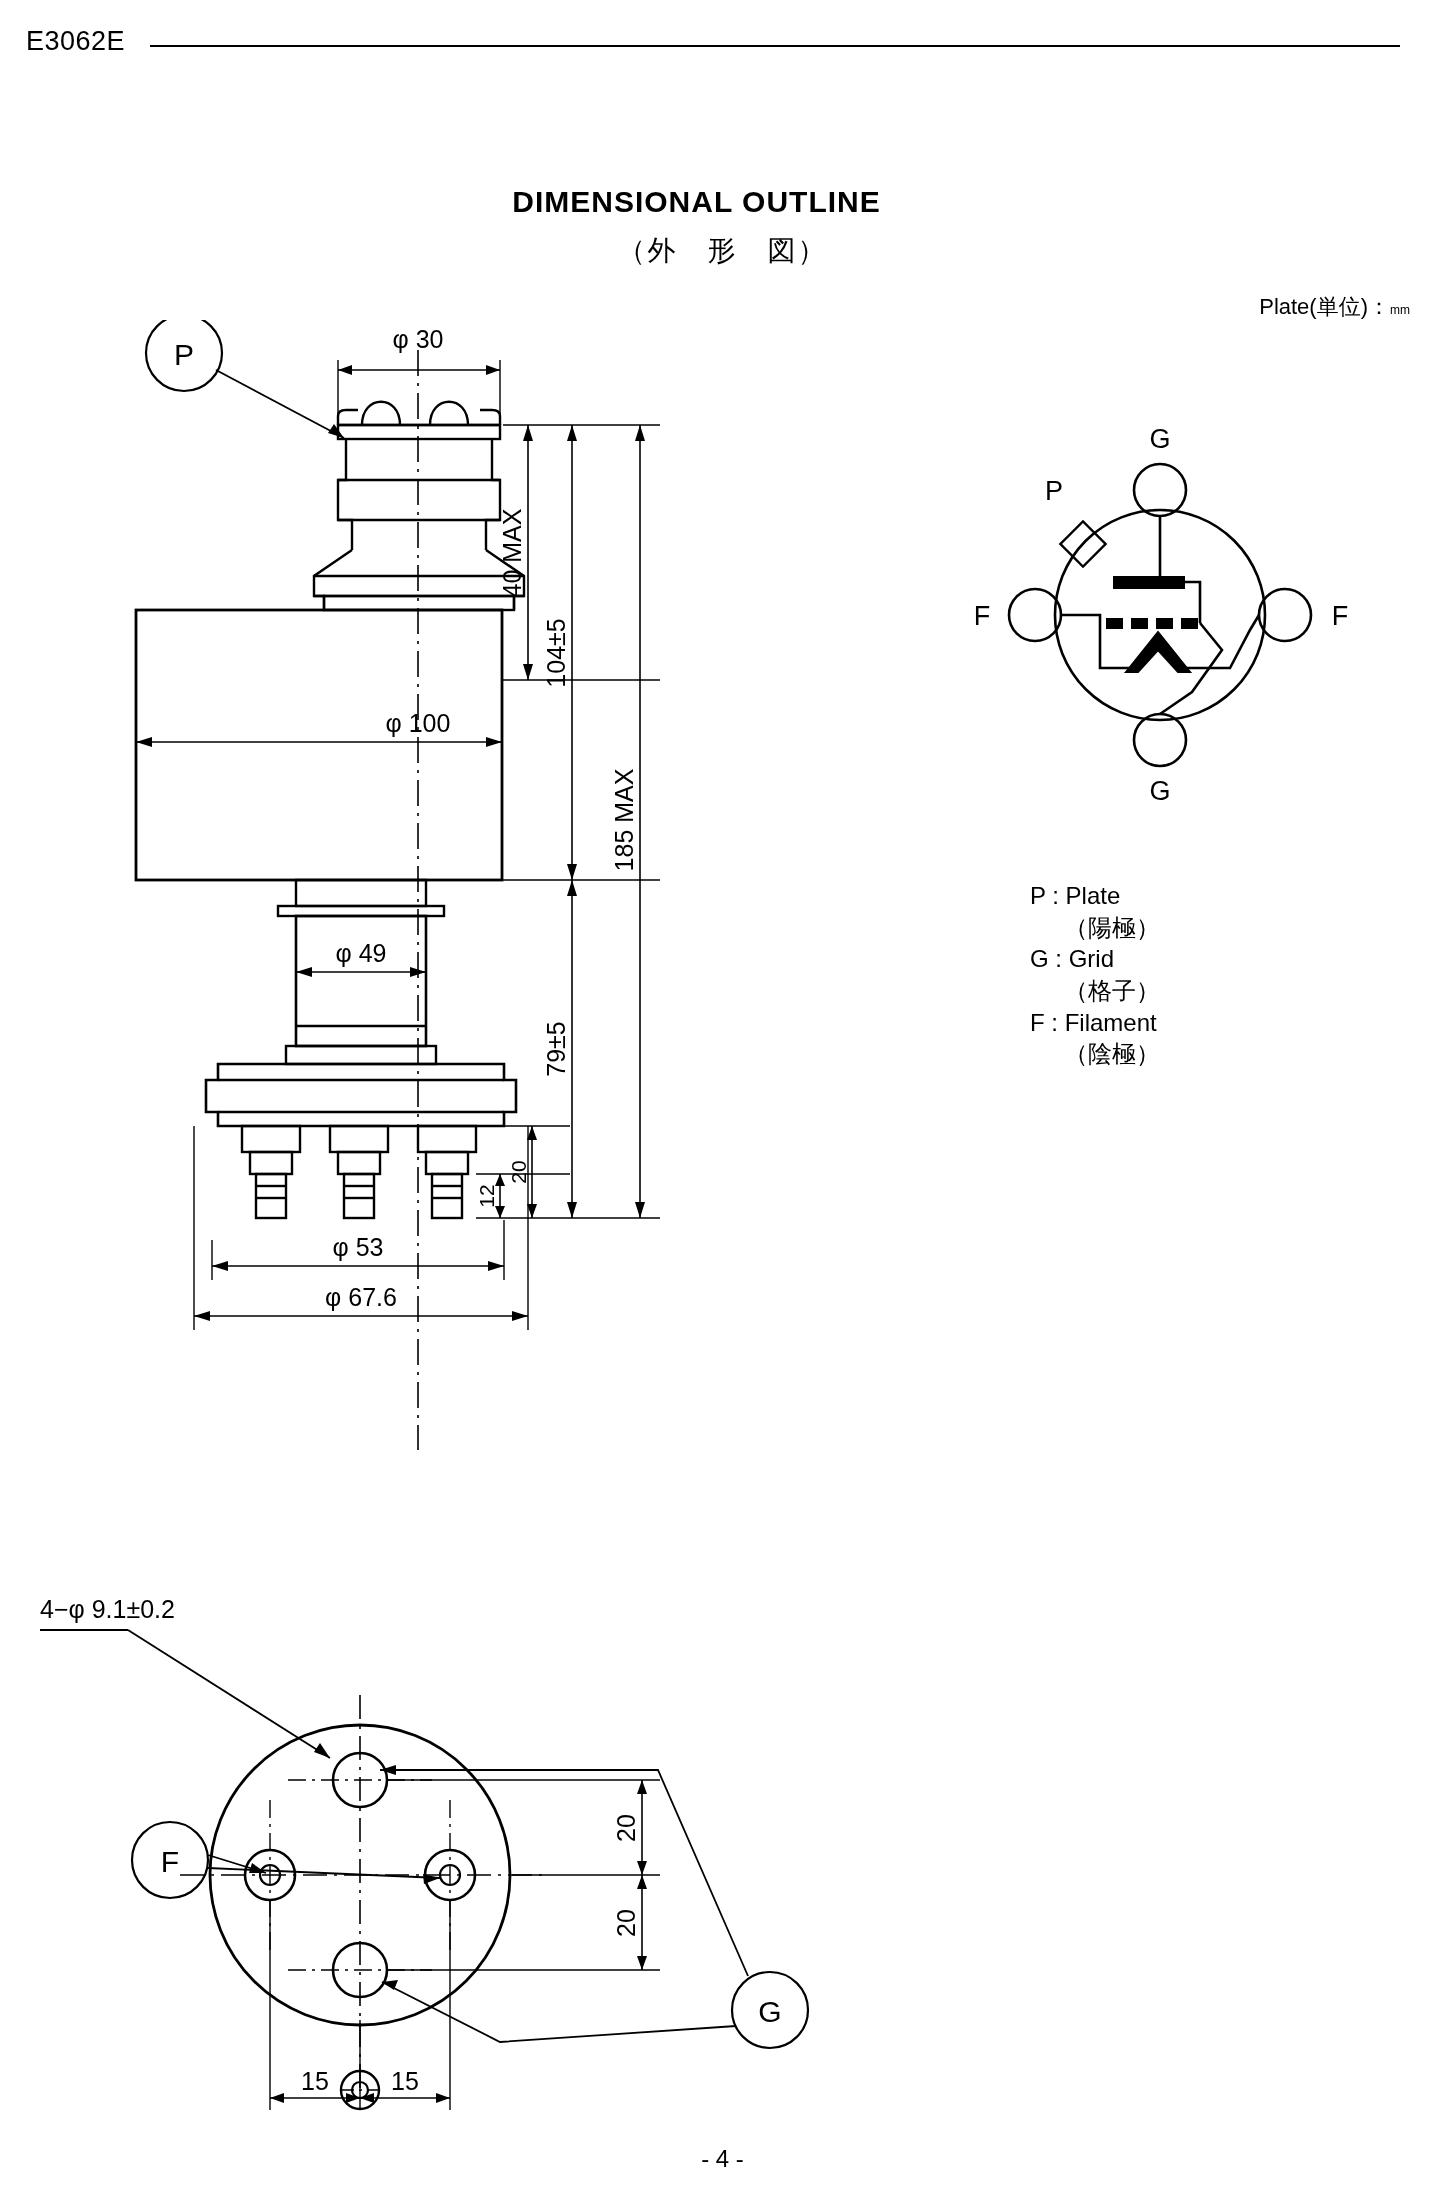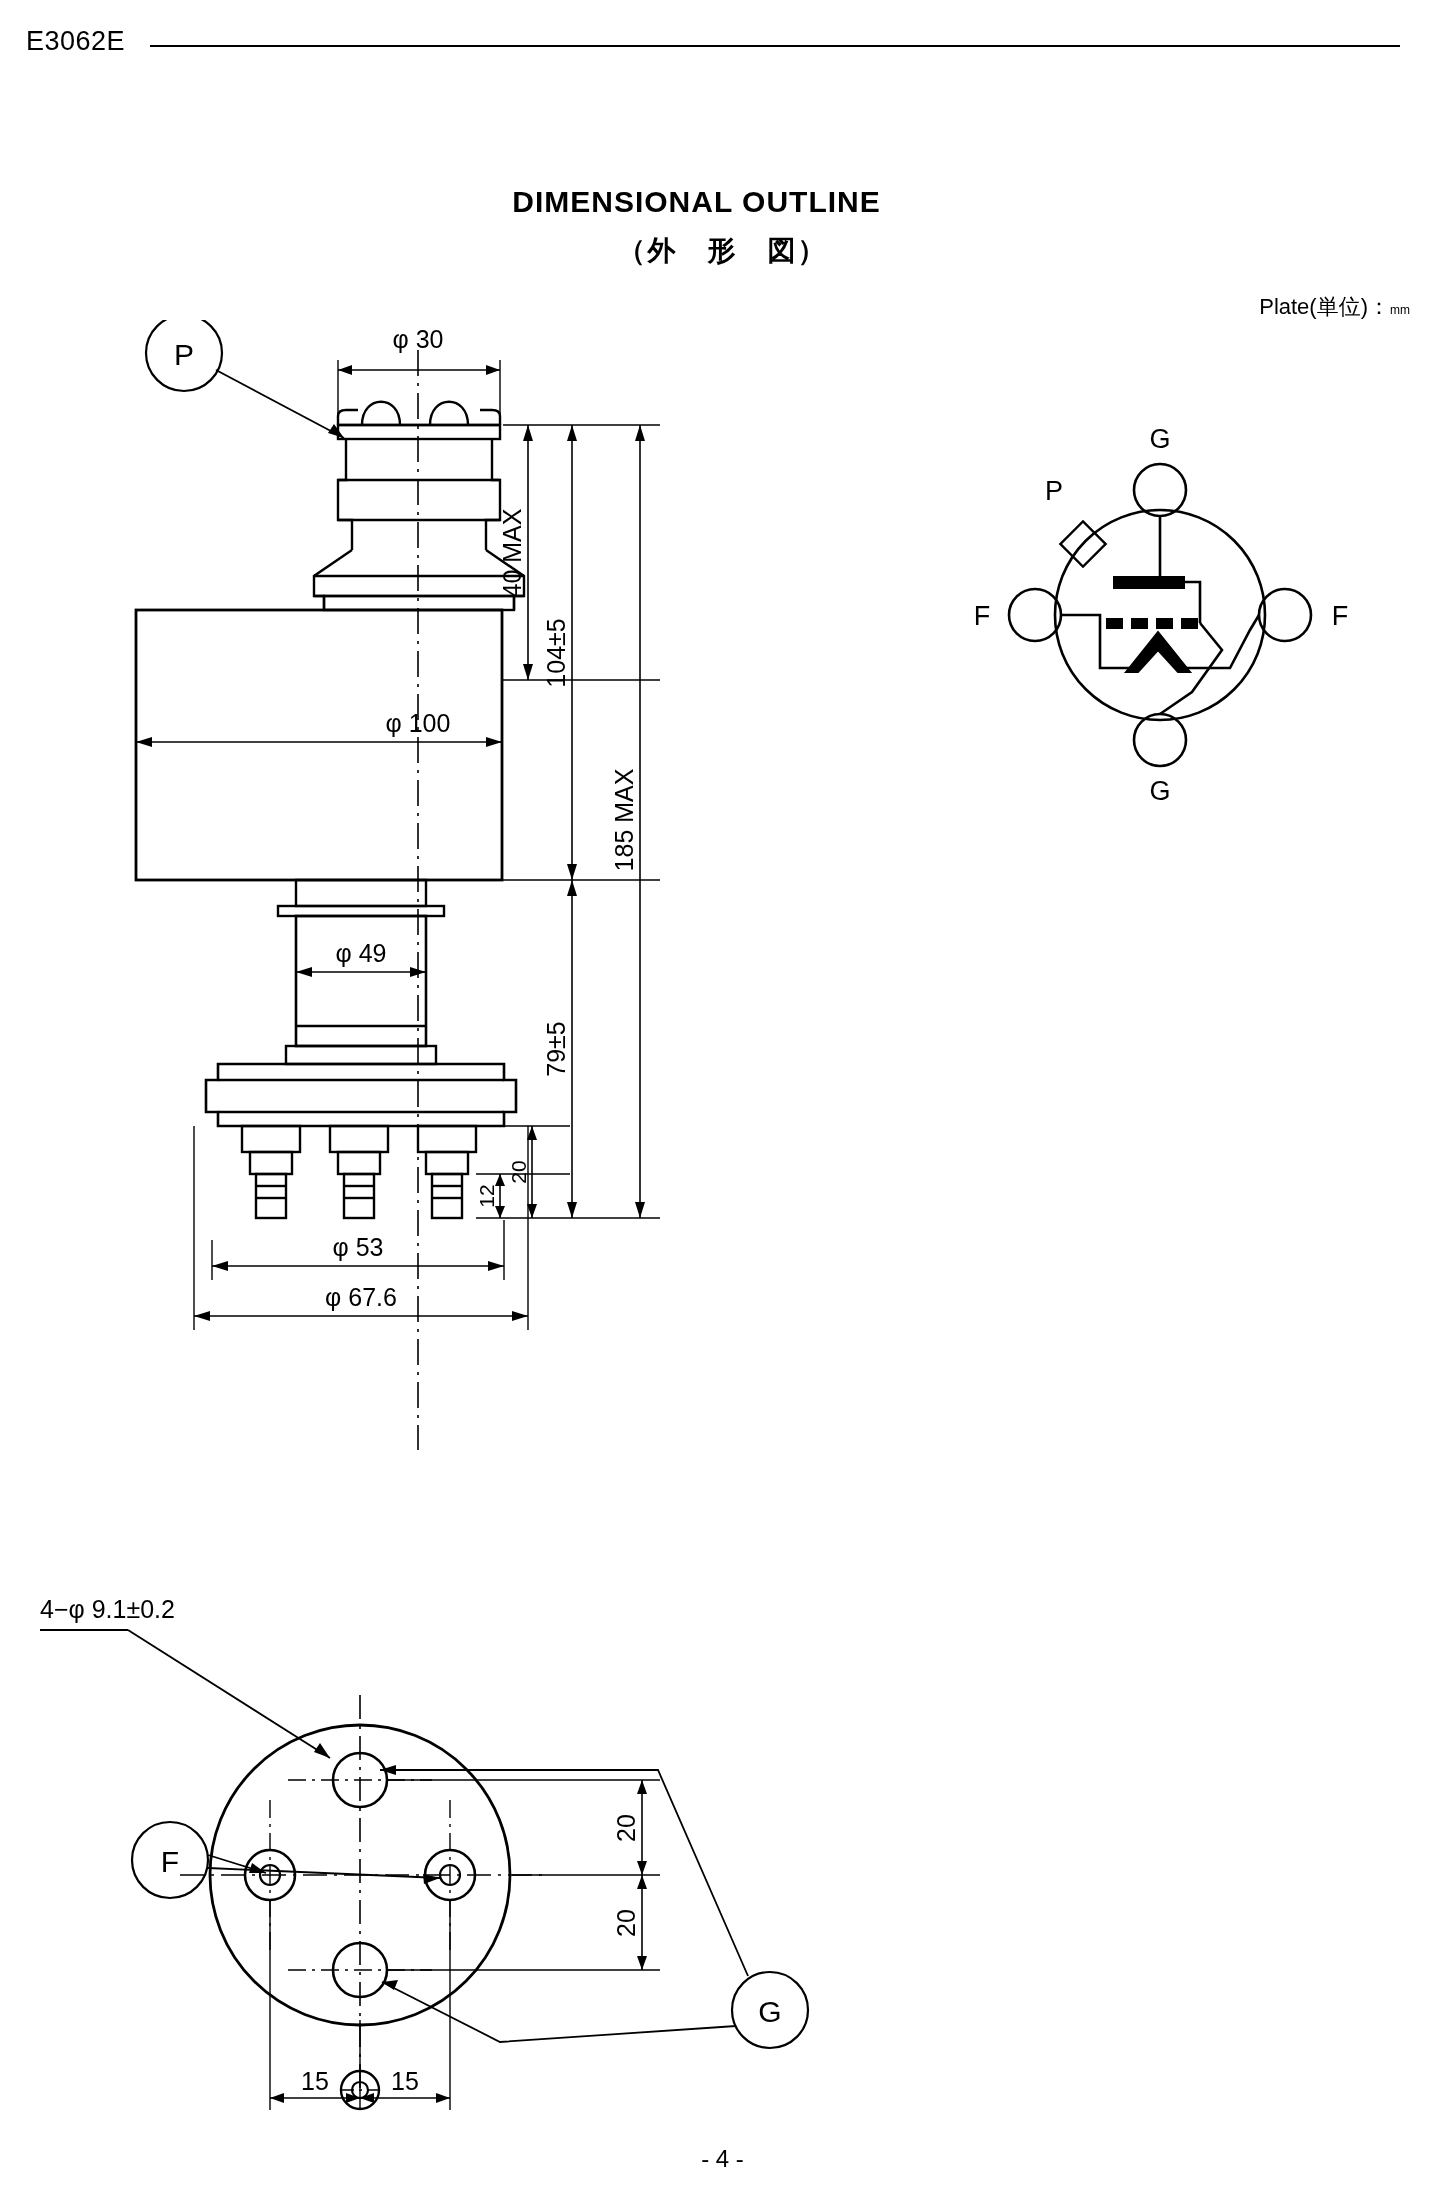--- a/index.html
+++ b/index.html
@@ -49,21 +49,21 @@
     font-weight: bold;
     letter-spacing: 1px;
   }
   #title-jp {
     position: absolute;
     left: 0;
     top: 232px;
     width: 1445px;
     text-align: center;
     font-size: 28px;
-    font-weight: bold;
+    font-weight: normal;
     letter-spacing: 2px;
   }
   #unit-note {
     position: absolute;
     right: 35px;
     top: 292px;
     font-size: 22px;
   }
   #unit-note .small {
     font-size: 12px;
@@ -277,20 +277,28 @@
     </g>
     <g>
       <text class="pintxt" x="230" y="38" text-anchor="middle">G</text>
       <text class="pintxt" x="230" y="390" text-anchor="middle">G</text>
       <text class="pintxt" x="52" y="215" text-anchor="middle">F</text>
       <text class="pintxt" x="410" y="215" text-anchor="middle">F</text>
       <text class="pintxt" x="124" y="90" text-anchor="middle">P</text>
     </g>
   </svg>
 
+  <div id="legend">
+    <div class="row">P : Plate</div>
+    <div class="row indent">（陽極）</div>
+    <div class="row">G : Grid</div>
+    <div class="row indent">（格子）</div>
+    <div class="row">F : Filament</div>
+    <div class="row indent">（陰極）</div>
+  </div>
 
   <svg id="bottom-view" style="position:absolute; left:30px; top:1590px;" width="940" height="560" viewBox="0 0 940 560">
     <g fill="none" stroke="#000" stroke-width="2.4">
 
       <circle cx="330" cy="285" r="150" stroke-width="2.8"></circle>
 
       <line x1="330" y1="105" x2="330" y2="500" stroke-dasharray="24 7 3 7" stroke-width="1.6"></line>
       <line x1="150" y1="285" x2="512" y2="285" stroke-dasharray="24 7 3 7" stroke-width="1.6"></line>
 
       <line x1="240" y1="210" x2="240" y2="360" stroke-dasharray="18 6 3 6" stroke-width="1.4"></line>

